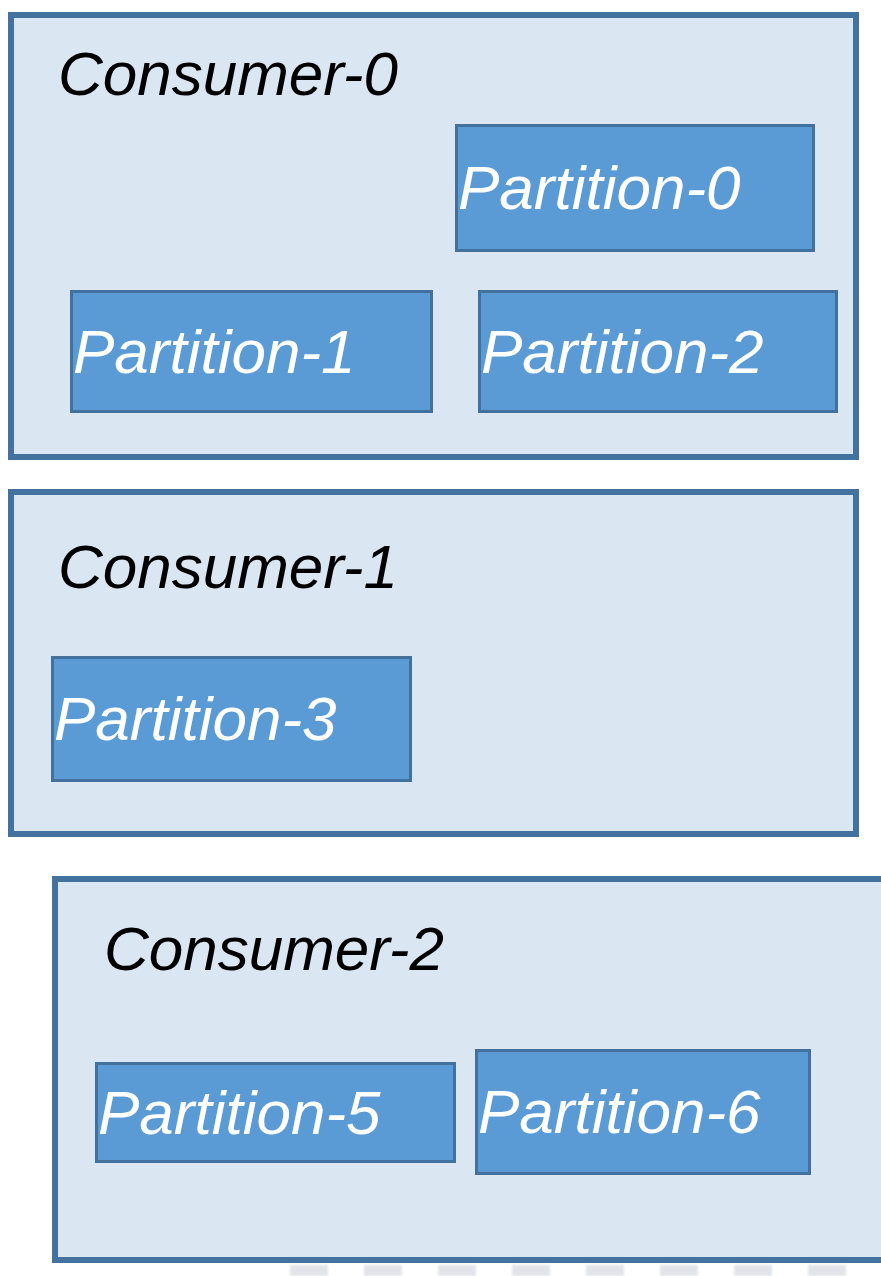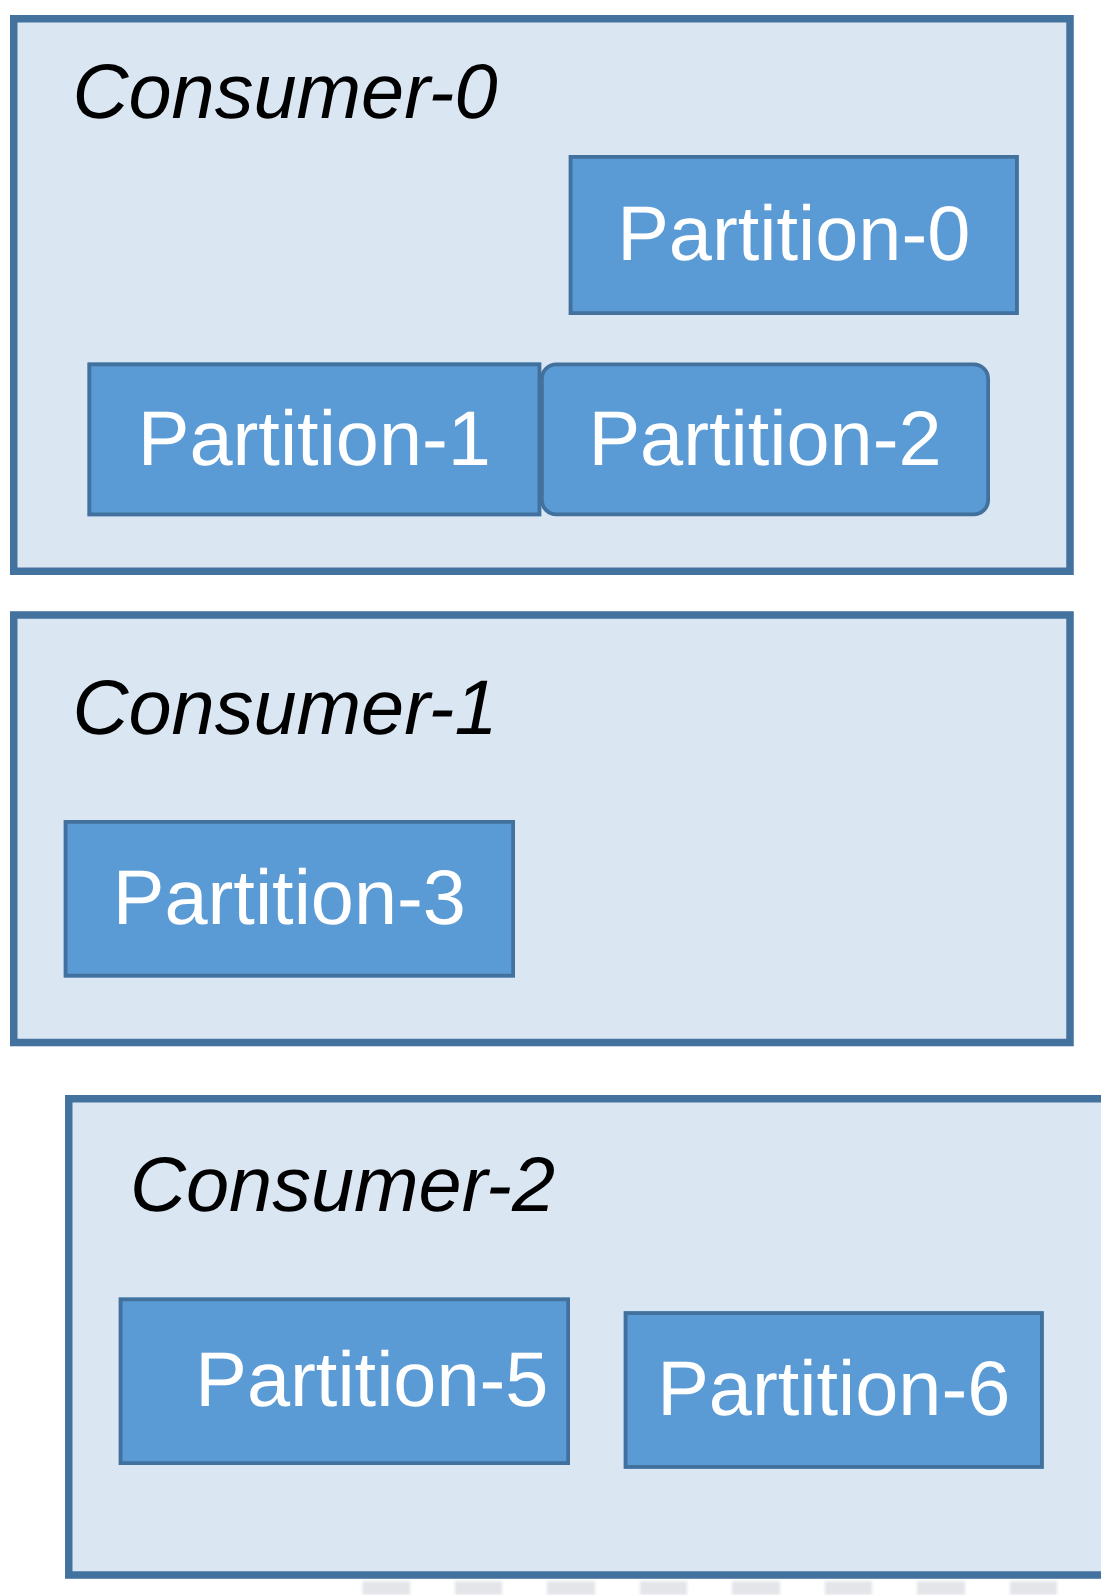--- a/index.html
+++ b/index.html
@@ -38,38 +38,38 @@
     font-style:italic;
   }
   .consumer-0 .consumer-label{left:44px;top:25px;}
   .consumer-1 .consumer-label{left:44px;top:41px;}
   .consumer-2 .consumer-label{left:46px;top:36px;}
   .partition{
     position:absolute;
     background:var(--partition-fill);
     border:3px solid var(--partition-border);
     box-sizing:border-box;
-    display:flex;align-items:center;justify-content:center;
+    display:flex;align-items:center;justify-content:flex-start;font-style:italic;
   }
   .partition-label{
     font-size:62px;
     line-height:1;
     color:var(--partition-text);
     white-space:nowrap;
   }
   
   .p0{left:441px;top:106px;width:360px;height:128px;}
   .p1{left:56px; top:272px;width:363px;height:123px;}
-  .p2{left:418px;top:272px;width:360px;height:123px;border-radius:13px;}
+  .p2{left:464px;top:272px;width:360px;height:123px;}
   
   .p3{left:37px; top:161px;width:361px;height:126px;}
   .p4{left:441px;top:161px;width:360px;height:126px;}
   
-  .p5{left:37px; top:156px;width:361px;height:134px;padding-left:44px;}
-  .p6{left:441px;top:167px;width:336px;height:126px;}
+  .p5{left:37px; top:180px;width:361px;height:101px;}
+  .p6{left:417px;top:167px;width:336px;height:126px;}
   
   .watermark{
     position:absolute;
     left:290px;right:4px;bottom:0;height:11px;
     background:repeating-linear-gradient(90deg,
       rgba(125,135,155,0.22) 0px, rgba(125,135,155,0.22) 38px,
       transparent 38px, transparent 74px);
     filter:blur(1.2px);
     pointer-events:none;
   }

